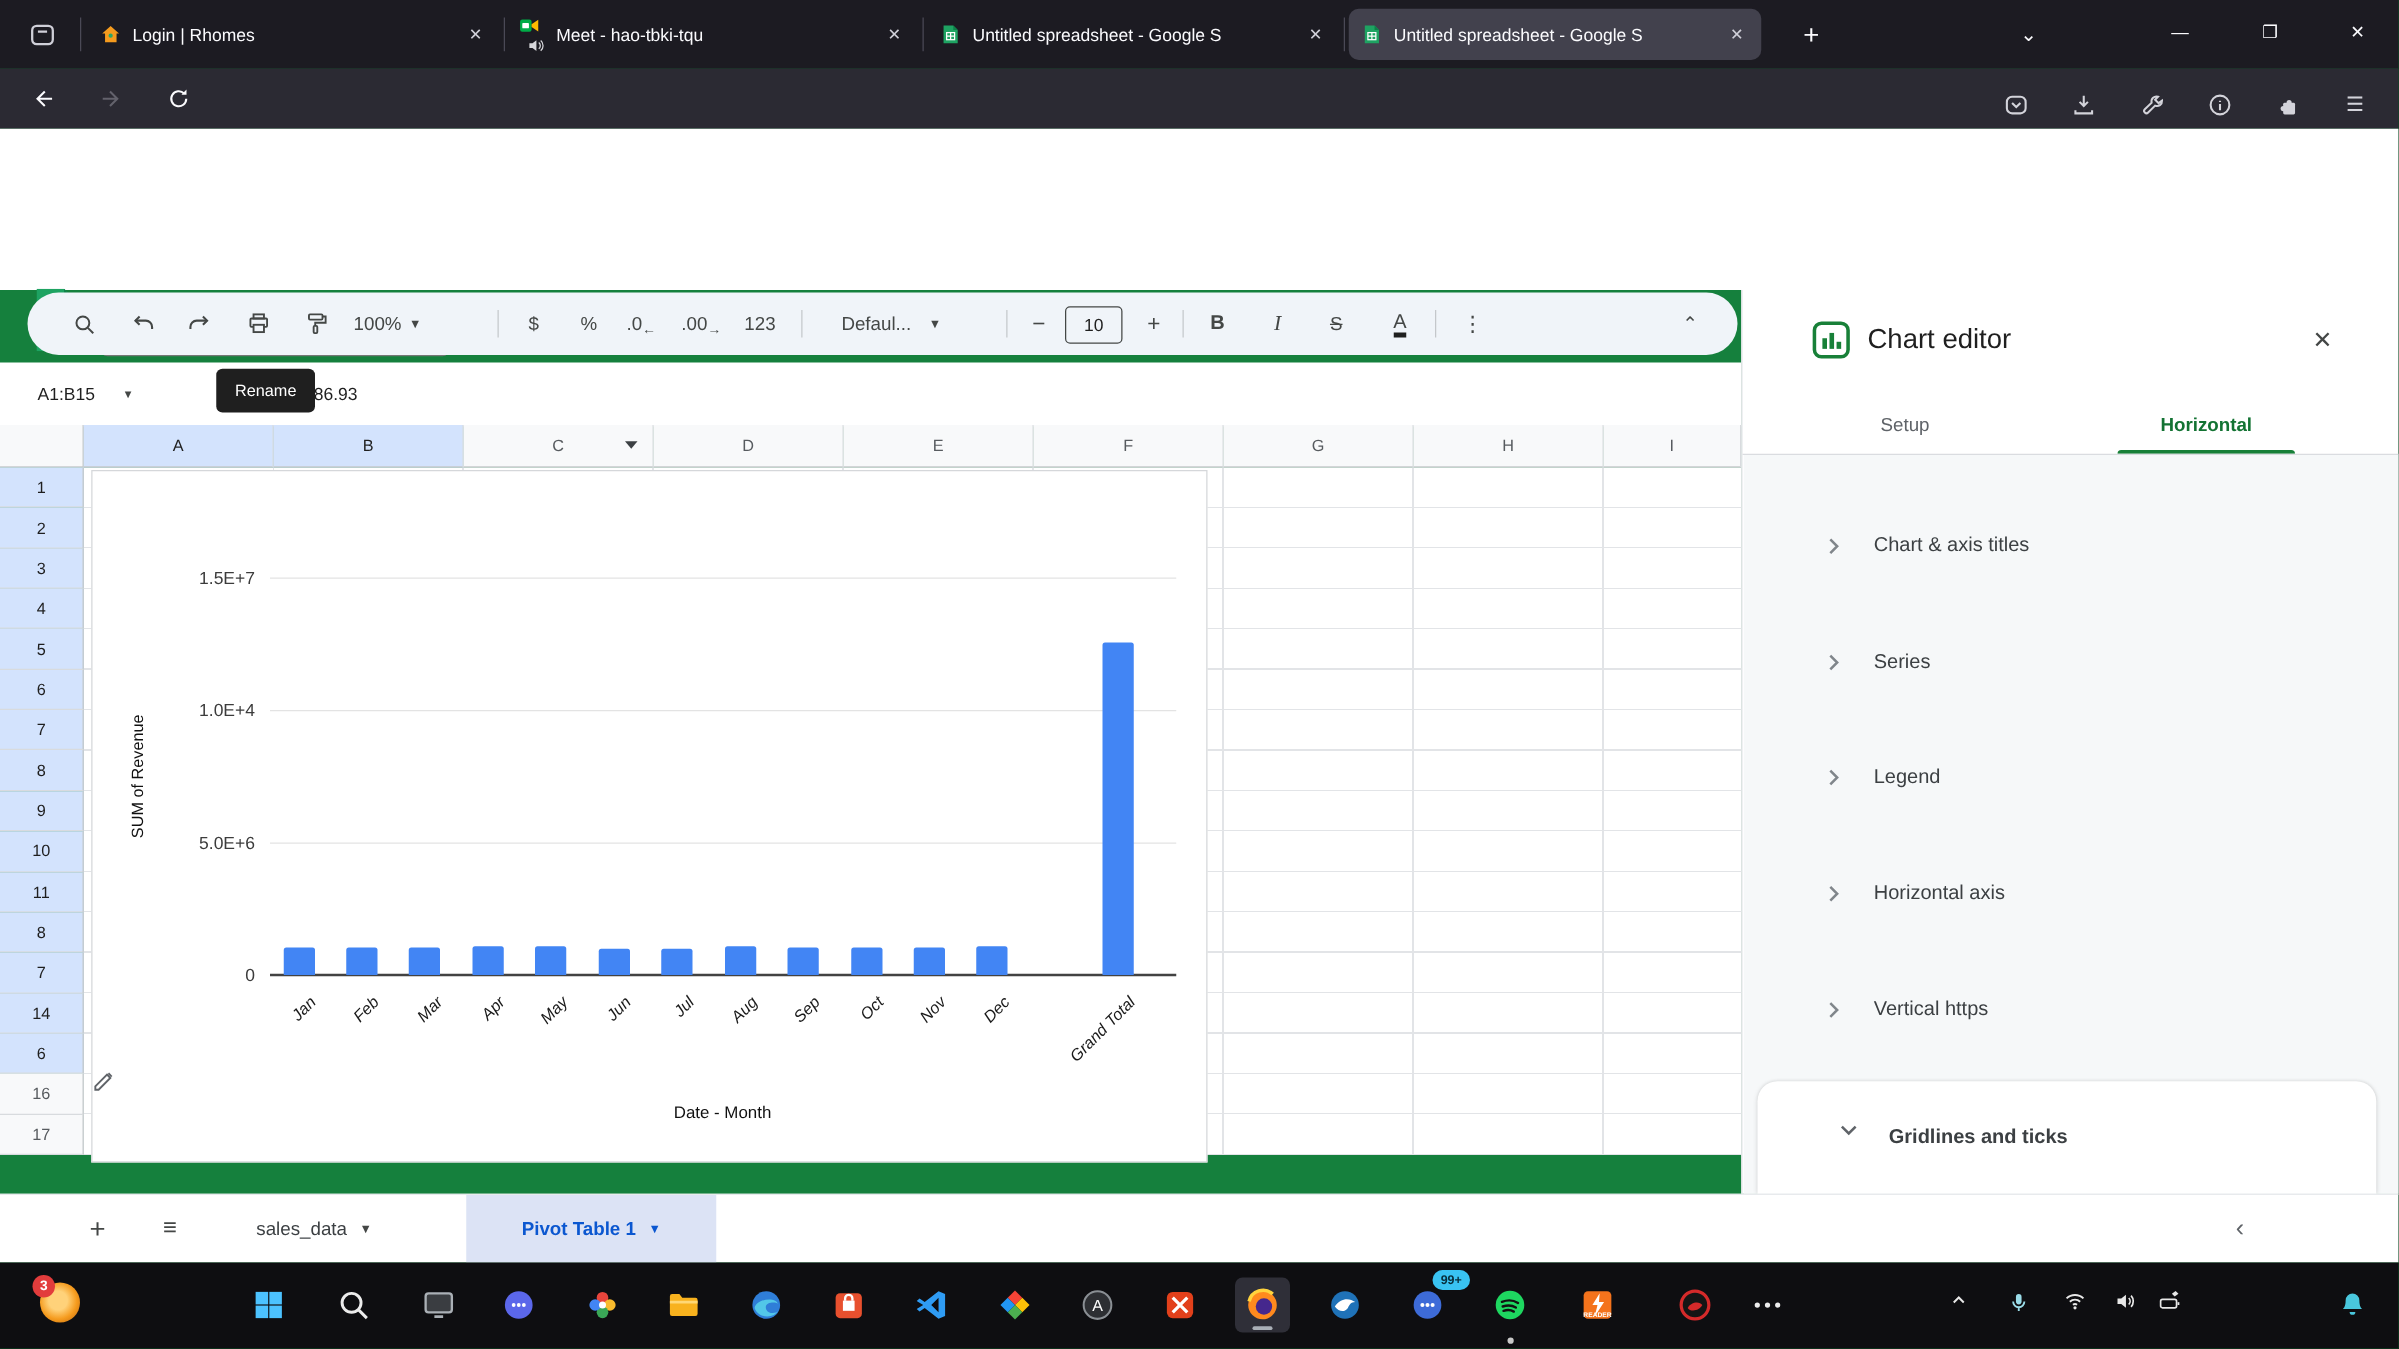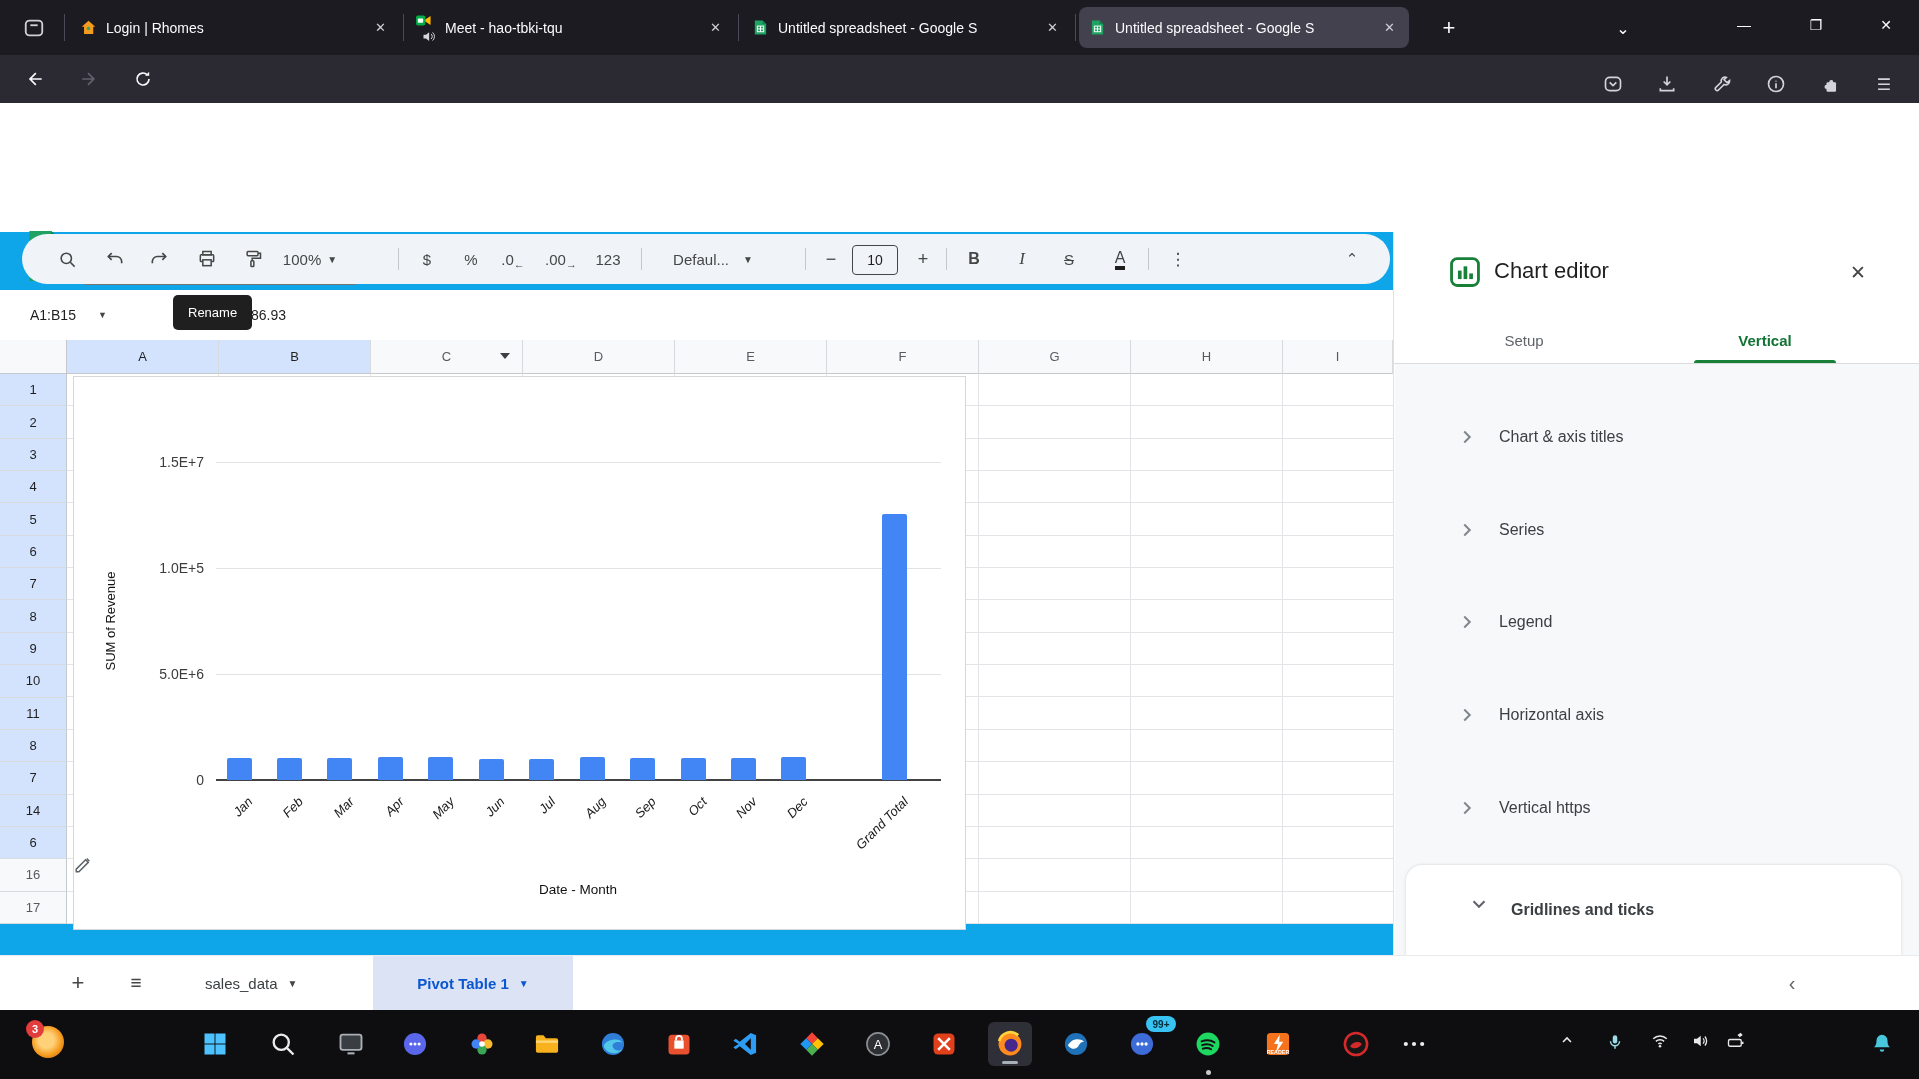--- a/index.html
+++ b/index.html
@@ -1,16 +1,16 @@
 <!DOCTYPE html>
 <html><head>
 <meta charset="utf-8">
 <style>
   html,body{margin:0;padding:0;background:#000;}
-  .screen{position:relative;width:1919px;height:1079px;background:#0ea5e9;
+  .screen{position:relative;width:1919px;height:1079px;background:#15803d;
     font-family:"Liberation Sans",sans-serif;overflow:hidden;}
   .abs{position:absolute;}
   svg{display:block;}
   
   #tabbar{position:absolute;left:0;top:0;width:1919px;height:55px;background:#1c1b22;}
   .tabmgr{position:absolute;left:18px;top:12px;width:32px;height:32px;display:flex;align-items:center;justify-content:center;border-radius:6px;}
   .tabbar-sep{position:absolute;top:14px;width:1px;height:27px;background:#4a4956;}
   .tab{position:absolute;top:7px;height:41px;width:330px;border-radius:8px;display:flex;align-items:center;
     padding:0 10px;box-sizing:border-box;color:#fbfbfe;font-size:14px;}
   .tab.active{background:#42414d;}
@@ -455,21 +455,21 @@
       </svg>
   </div>
 
   <div id="chart-card">
     <div id="chart-ylabel">SUM of Revenue</div>
     <div id="chart-plot">
         <div class="ytick" style="left: 68px; top: 403px;">0</div>
         <div class="gridline" style="left: 142px; width: 725px; top: 297px;"></div>
         <div class="ytick" style="left: 68px; top: 297px;">5.0E+6</div>
         <div class="gridline" style="left: 142px; width: 725px; top: 191px;"></div>
-        <div class="ytick" style="left: 68px; top: 191px;">1.0E+5</div>
+        <div class="ytick" style="left: 68px; top: 191px;">1.0E+4</div>
         <div class="gridline" style="left: 142px; width: 725px; top: 85px;"></div>
         <div class="ytick" style="left: 68px; top: 85px;">1.5E+7</div>
         <div class="axisline" style="left: 142px; width: 725px; top: 402px;"></div>
         <div class="bar" style="left: 152.5px; width: 25px; top: 381px; height: 22px; background: rgb(66, 133, 244);"></div>
         <div class="xtick" style="right: 720px; top: 417px;">Jan</div>
         <div class="bar" style="left: 202.95px; width: 25px; top: 381px; height: 22px; background: rgb(66, 133, 244);"></div>
         <div class="xtick" style="right: 669.55px; top: 417px;">Feb</div>
         <div class="bar" style="left: 253.4px; width: 25px; top: 381px; height: 22px; background: rgb(66, 133, 244);"></div>
         <div class="xtick" style="right: 619.1px; top: 417px;">Mar</div>
         <div class="bar" style="left: 303.85px; width: 25px; top: 380px; height: 23px; background: rgb(66, 133, 244);"></div>
@@ -502,21 +502,21 @@
       <svg width="34" height="34" viewBox="0 0 24 24">
           <rect x="2.5" y="2.5" width="19" height="19" rx="4" fill="none" stroke="#188038" stroke-width="2"></rect>
           <rect x="7" y="11" width="2.6" height="6" fill="#188038"></rect>
           <rect x="11" y="8" width="2.6" height="9" fill="#188038"></rect>
           <rect x="15" y="13" width="2.6" height="4" fill="#188038"></rect>
         </svg>
     </div>
     <div id="ce-title">Chart editor</div>
     <div id="ce-close">✕</div>
     <div class="ce-tab" id="ce-tab-setup">Setup</div>
-    <div class="ce-tab" id="ce-tab-customize">Vertical</div>
+    <div class="ce-tab" id="ce-tab-customize">Horizontal</div>
     <div id="ce-underline"></div>
     <div id="ce-tabline"></div>
     <div id="ce-sections">
         <div class="ce-section" style="top: 177px;">
           <div class="ce-chev">
             <svg width="22" height="22" viewBox="0 0 24 24">
               <polyline points="9 6 15 12 9 18" fill="none" stroke="#80868b" stroke-width="2.2"></polyline>
             </svg>
           </div>
           <div class="ce-label">Chart &amp; axis titles</div>

